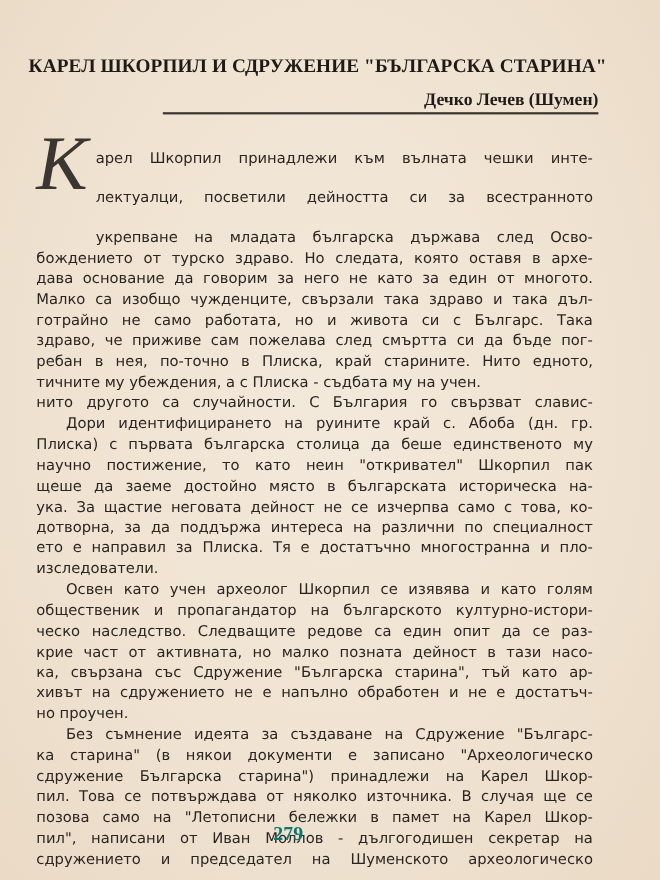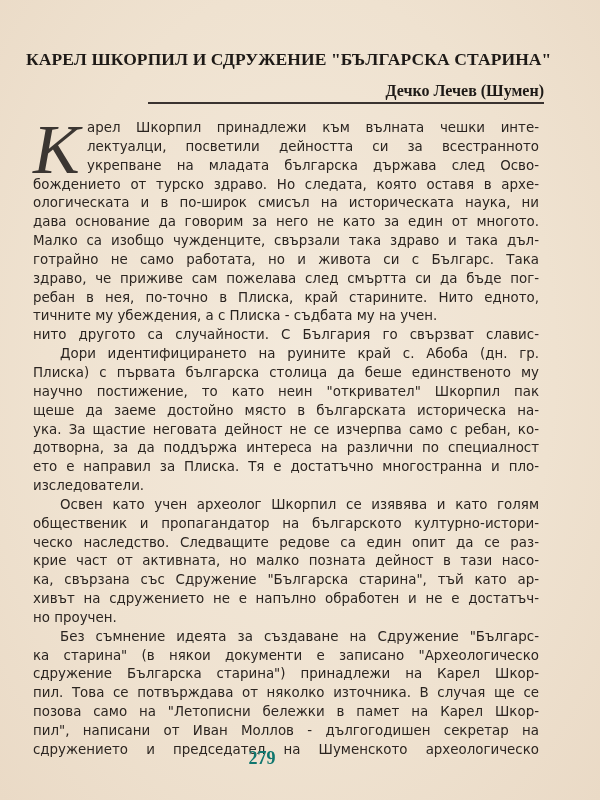--- a/index.html
+++ b/index.html
@@ -27,21 +27,21 @@
     background:#3a3330;
   }
   .body-text {
     position:absolute; left:33px; top:119px; width:506px;
     font-family:"DejaVu Sans", sans-serif; font-size:13.4px;
     line-height:18.85px; color:#2b2521;
   }
   .line { display:block; white-space:nowrap; text-align:justify; text-align-last:justify; height:18.85px; }
   .line.last { text-align-last:left; }
   .line.indent { padding-left:27px; }
-  .dropcap-line { padding-left:54px; }
+  .dropcap-line { padding-left:54px;margin-top:17px; }
   .dropcap {
     position:absolute; left:0px; top:-4px;
     font-family:"Liberation Serif", serif; font-style:italic;
     font-size:70px; line-height:70px; color:#3b3632;
   }
   .page-number {
     position:absolute; left:0; width:524px; top:748px; text-align:center;
     font-family:"Liberation Serif", serif; font-weight:bold; font-size:18px; color:#0f766e;
   }
 </style>
@@ -53,33 +53,32 @@
   <div class="author">Дечко Лечев (Шумен)</div>
   <div class="author-rule"></div>
 
   <div class="body-text">
     <span class="dropcap">К</span>
     <div id="lines">
         <span class="line dropcap-line">арел Шкорпил принадлежи към вълната чешки инте-</span>
         <span class="line dropcap-line">лектуалци, посветили дейността си за всестранното</span>
         <span class="line dropcap-line">укрепване на младата българска държава след Осво-</span>
         <span class="line">бождението от турско здраво. Но следата, която оставя в архе-</span>
-        <span class="line">ологическата и в по-широк смисъл на историческата наука, ни</span>
         <span class="line">дава основание да говорим за него не като за един от многото.</span>
         <span class="line">Малко са изобщо чужденците, свързали така здраво и така дъл-</span>
         <span class="line">готрайно не само работата, но и живота си с Българс. Така</span>
         <span class="line">здраво, че приживе сам пожелава след смъртта си да бъде пог-</span>
         <span class="line">ребан в нея, по-точно в Плиска, край старините. Нито едното,</span>
         <span class="line last">тичните му убеждения, а с Плиска - съдбата му на учен.</span>
         <span class="line">нито другото са случайности. С България го свързват славис-</span>
         <span class="line indent">Дори идентифицирането на руините край с. Абоба (дн. гр.</span>
         <span class="line">Плиска) с първата българска столица да беше единственото му</span>
         <span class="line">научно постижение, то като неин "откривател" Шкорпил пак</span>
         <span class="line">щеше да заеме достойно място в българската историческа на-</span>
-        <span class="line">ука. За щастие неговата дейност не се изчерпва само с ребан, ко-</span>
+        <span class="line">ука. За щастие неговата дейност не се изчерпва само с това, ко-</span>
         <span class="line">дотворна, за да поддържа интереса на различни по специалност</span>
         <span class="line">ето е направил за Плиска. Тя е достатъчно многостранна и пло-</span>
         <span class="line last">изследователи.</span>
         <span class="line indent">Освен като учен археолог Шкорпил се изявява и като голям</span>
         <span class="line">общественик и пропагандатор на българското културно-истори-</span>
         <span class="line">ческо наследство. Следващите редове са един опит да се раз-</span>
         <span class="line">крие част от активната, но малко позната дейност в тази насо-</span>
         <span class="line">ка, свързана със Сдружение "Българска старина", тъй като ар-</span>
         <span class="line">хивът на сдружението не е напълно обработен и не е достатъч-</span>
         <span class="line last">но проучен.</span>

